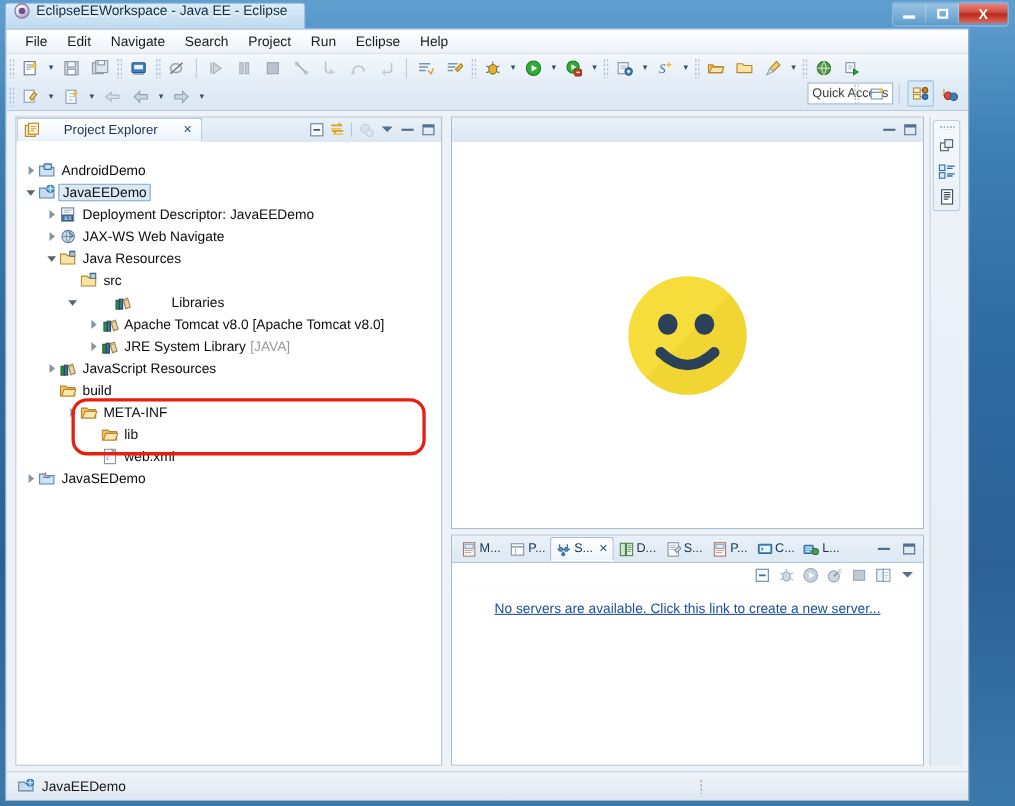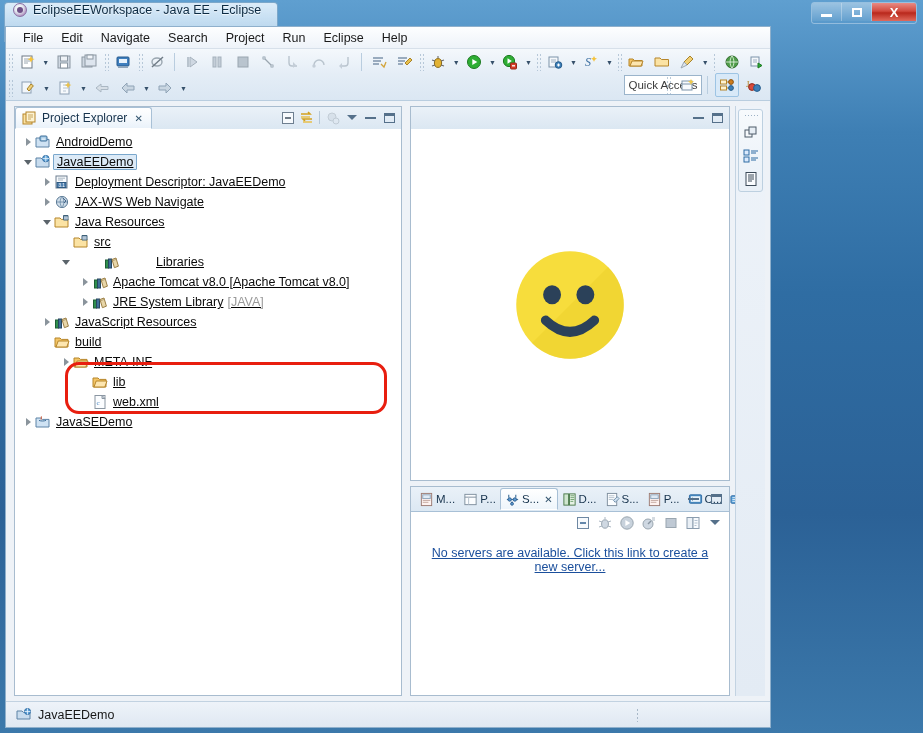--- a/index.html
+++ b/index.html
@@ -9,21 +9,21 @@
     font-size:12px;
     background:#2a5a87;
   }
   
   #window{
     position:absolute;left:0;top:0;width:923px;height:733px;
     background:linear-gradient(180deg,#5f9fd0 0%,#3e7fb4 18%,#2f6da3 40%,#2b6196 70%,#3c79ab 100%);
     box-sizing:border-box;
   }
   #frame-inner{
-    position:absolute;left:5px;top:26px;width:766px;height:702px;
+    position:absolute;left:5px;top:26px;width:876px;height:702px;
     background:#f2f4f8;border:1px solid #8fb0cc;box-sizing:border-box;
   }
   
   #titlebar{
     position:absolute;left:0;top:0;width:923px;height:26px;
   }
   #title-tab{
     position:absolute;left:4px;top:2px;height:40px;
     padding:0 16px 0 8px;
     background:linear-gradient(180deg,rgba(230,242,252,.92),rgba(190,219,241,.80));
@@ -110,33 +110,33 @@
   #explorer{
     position:absolute;left:8px;top:5px;width:388px;bottom:5px;
     background:#ffffff;border:1px solid #a8bccf;box-sizing:border-box;
   }
   .view-tabrow{
     height:22px;position:relative;
     background:linear-gradient(180deg,#eaf1f8,#dbe7f2);
     border-bottom:1px solid #a8c0d6;
   }
   .view-tab{
-    position:absolute;left:0;top:0;height:22px;display:flex;align-items:center;gap:4px;
+    position:absolute;left:0;top:0;height:22px;display:flex;align-items:center;gap:20px;
     padding:0 8px 0 6px;
     background:linear-gradient(180deg,#ffffff 0%,#f5f9fd 55%,#eaf2fa 100%);
     border:1px solid #a8c0d6;border-bottom:1px solid #ffffff;
     border-radius:3px 3px 0 0;box-sizing:border-box;
     font-size:12px;color:#17334d;
   }
   .tab-x{font-size:10px;color:#33556f;margin-left:3px;}
   .view-tools{position:absolute;right:3px;top:2px;display:flex;align-items:center;gap:2px;}
   .vt{width:17px;height:17px;display:flex;align-items:center;justify-content:center;}
   .vt-sep{width:1px;height:13px;background:#b6c8d8;margin:0 2px;}
   
-  #tree{position:absolute;left:0;top:22px;right:0;bottom:0;overflow:hidden;padding-top:3px;background:#fff;text-decoration:underline;}
+  #tree{position:absolute;left:0;top:22px;right:0;bottom:0;overflow:hidden;padding-top:16px;background:#fff;}
   .row{height:20px;display:flex;align-items:center;font-size:12.5px;color:#0c0c0c;white-space:nowrap;}
   .twisty{width:14px;height:20px;display:flex;align-items:center;justify-content:center;flex:0 0 14px;}
   .tri-right{width:0;height:0;border-left:5px solid #8a949c;border-top:4px solid transparent;border-bottom:4px solid transparent;}
   .tri-down{width:0;height:0;border-top:5px solid #5b646b;border-left:4px solid transparent;border-right:4px solid transparent;}
   .ticon{width:17px;height:16px;margin-right:4px;flex:0 0 17px;position:relative;}
   .sel-box{border:1px solid #7aa7cc;background:#dceaf7;border-radius:1px;padding:0 3px;margin-left:-3px;}
   .dim{color:#9a9a9a;}
   
   #redbox{
     position:absolute;left:50px;top:255px;width:322px;height:52px;

